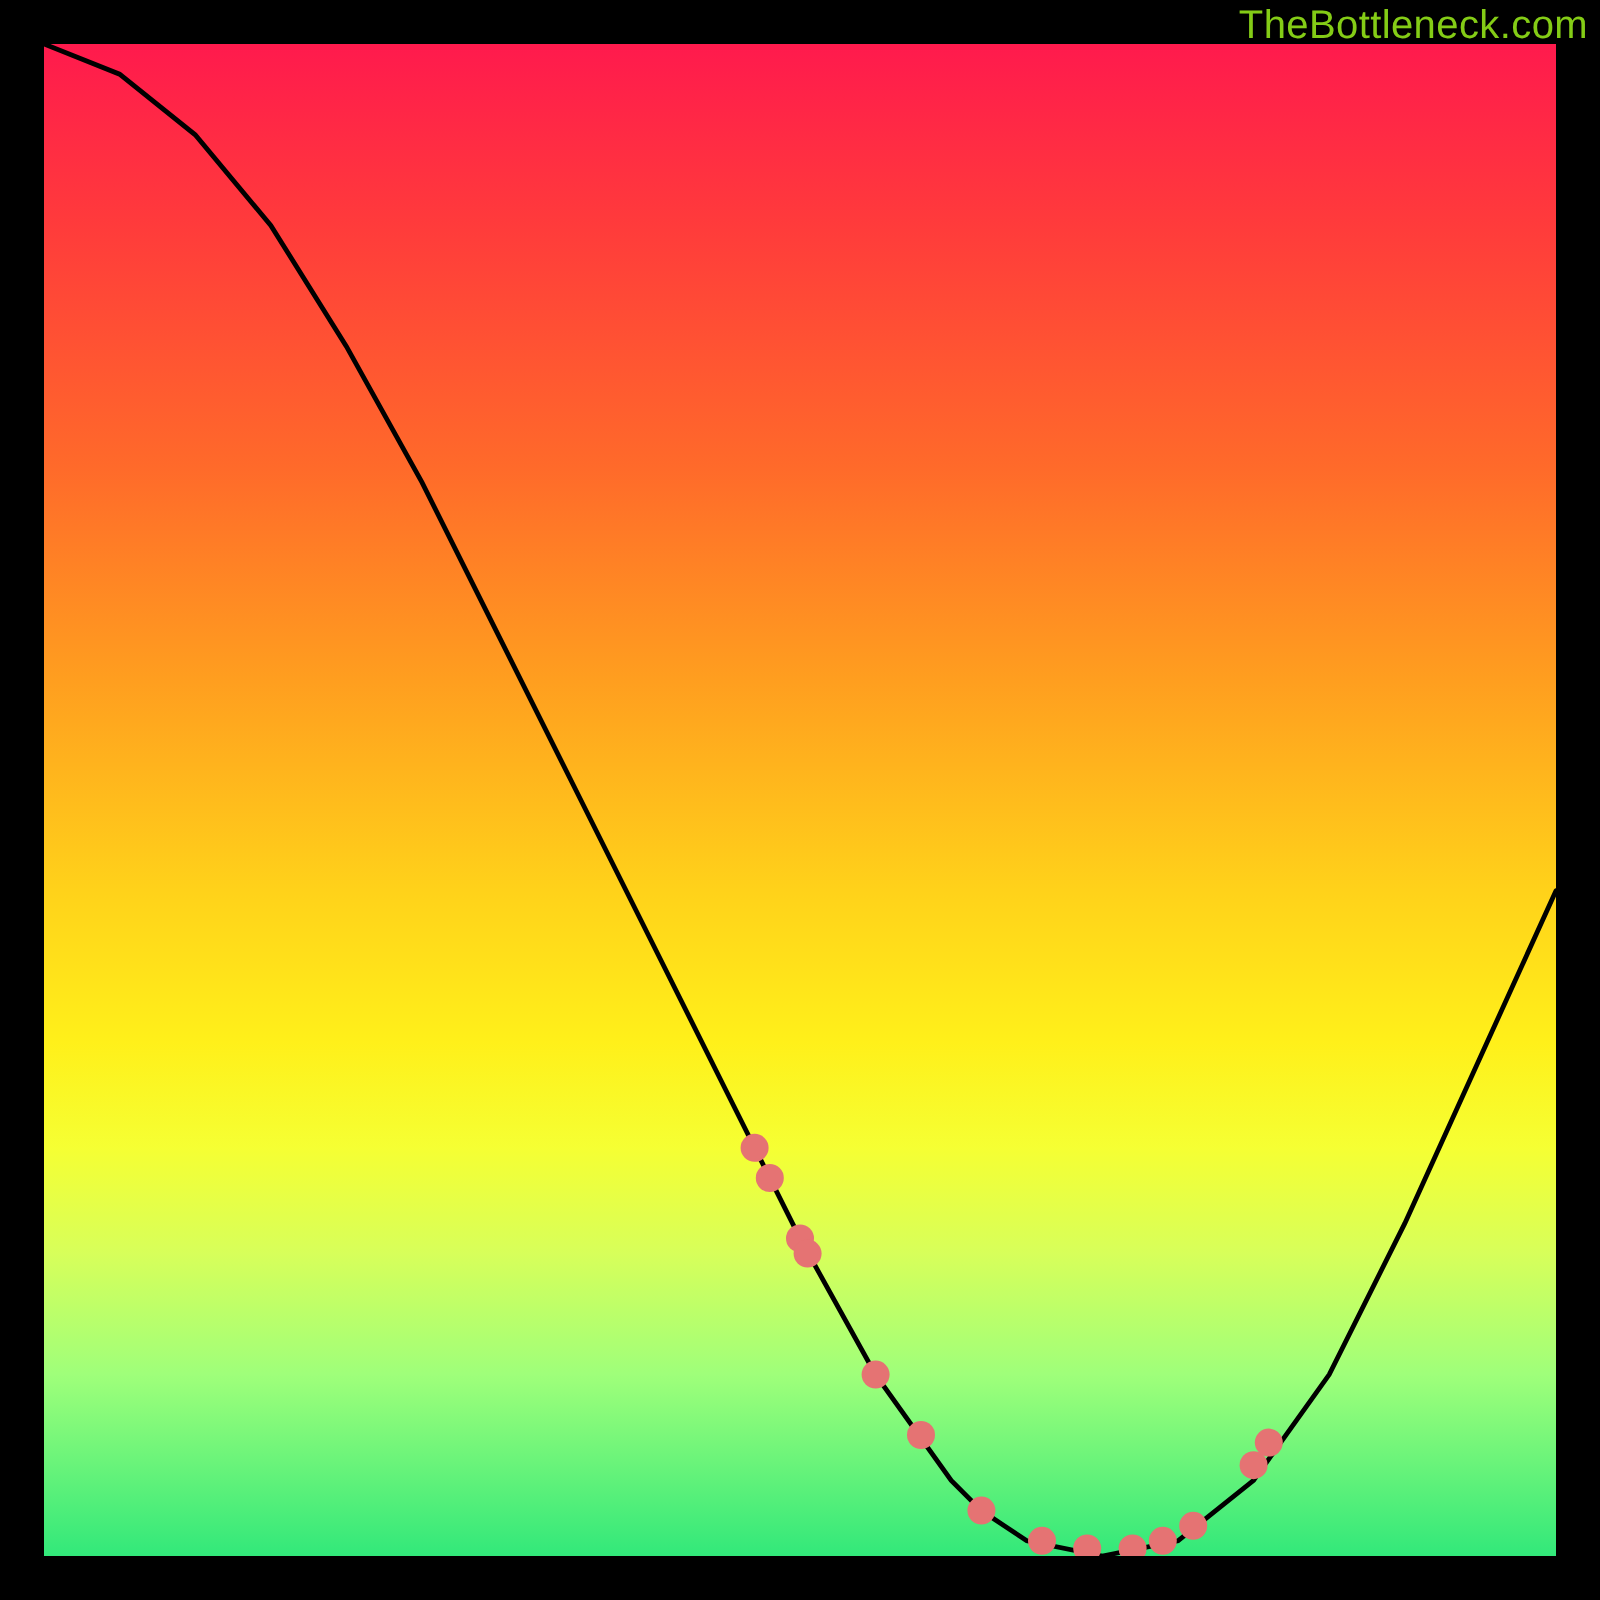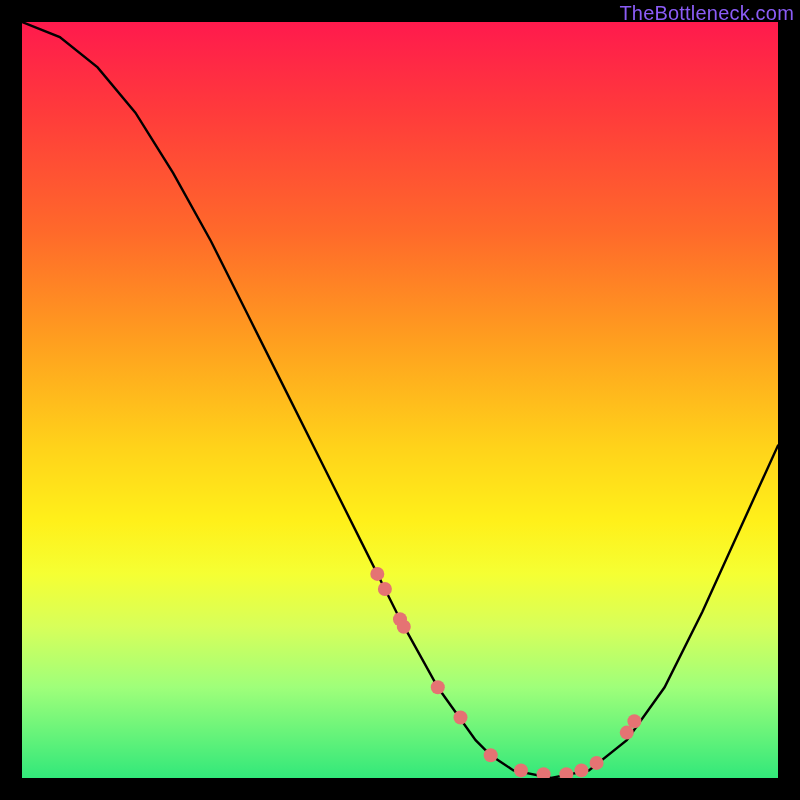--- a/index.html
+++ b/index.html
@@ -43,21 +43,21 @@
     position: absolute;
     left: 0;
     top: 0;
     width: 756px;
     height: 756px;
   }
   .watermark {
     position: absolute;
     top: 2px;
     right: 6px;
-    color: #8b5cf6;
+    color: #84cc16;
     font-size: 20px;
     font-weight: 500;
     letter-spacing: 0.2px;
     user-select: none;
     text-align: center;
   }
 </style>
 </head>
 <body>
 

